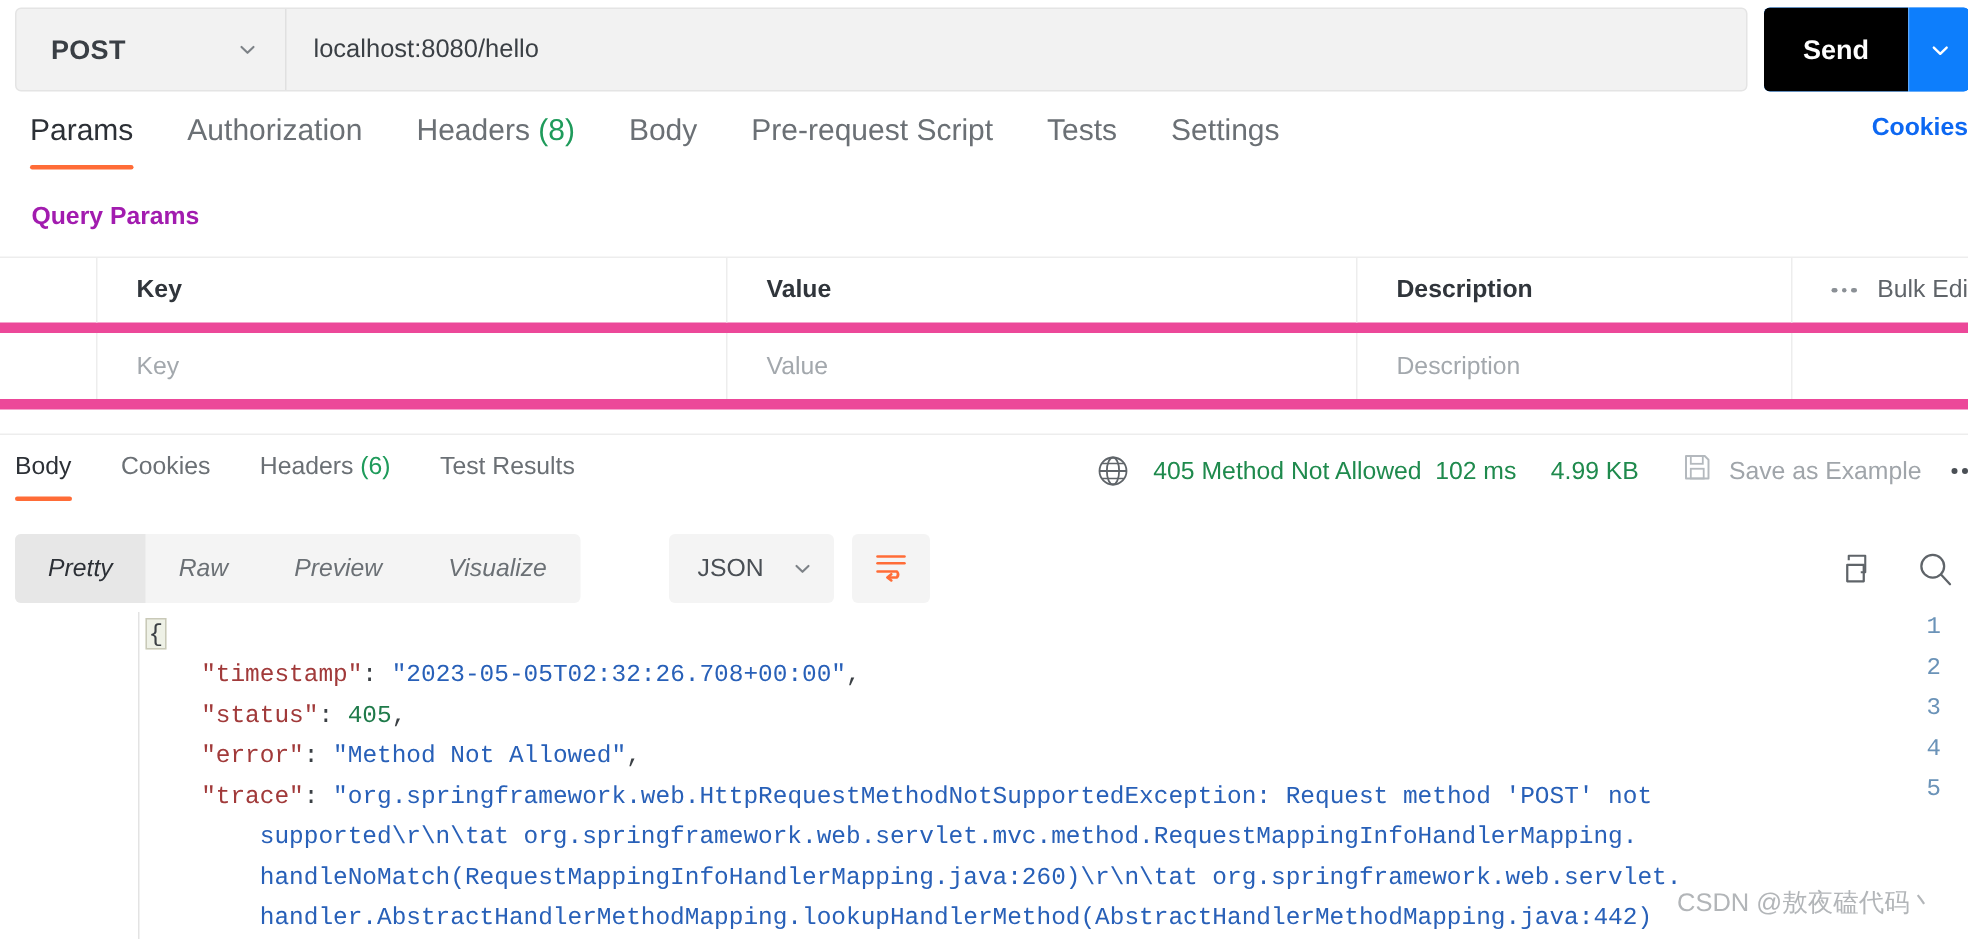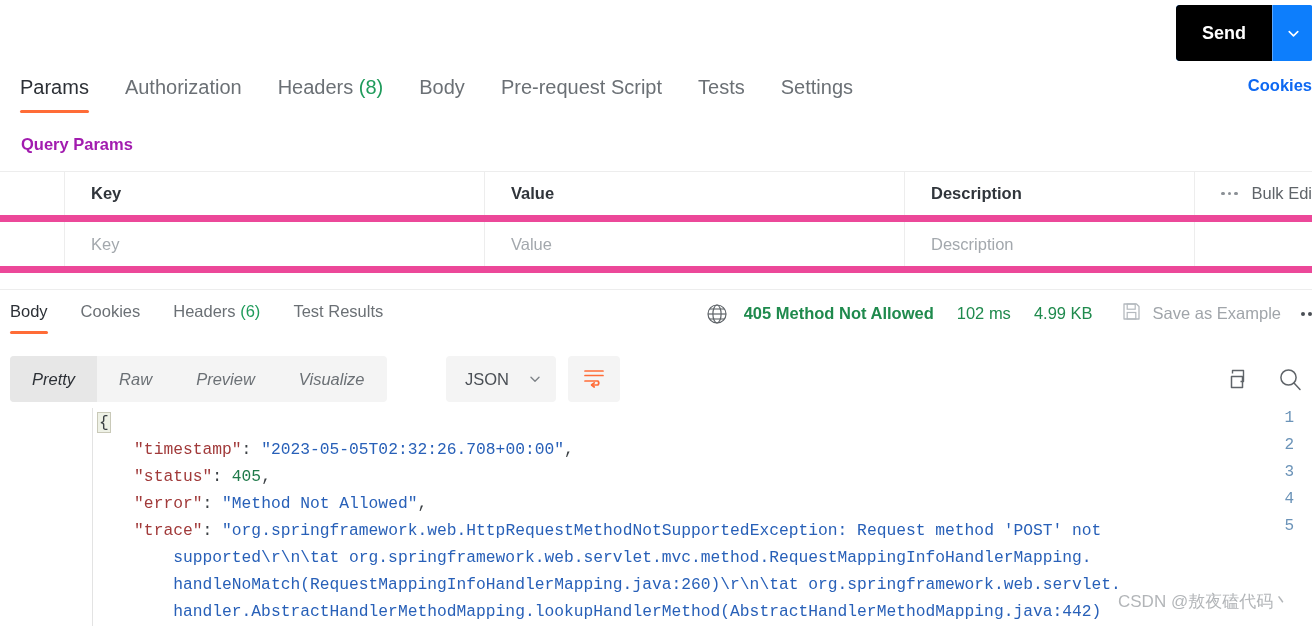--- a/index.html
+++ b/index.html
@@ -107,21 +107,21 @@
     content: ""; position: absolute; left: 0; right: 0; bottom: 0;
     height: 3px; background: #ff6c37; border-radius: 2px;
   }
   .rtab .cnt { color: #1f9b5b; }
 
   .status-strip {
     position: absolute; right: 0px; top: 301px;
     display: flex; align-items: center; gap: 0;
   }
   .globe { width: 22px; height: 22px; margin-right: 16px; }
-  .stat-txt { font-size: 16.5px; color: #1f8a4d; margin-right: 23px; white-space: nowrap; font-weight: bold; }
+  .stat-txt { font-size: 16.5px; color: #1f8a4d; margin-right: 9px; white-space: nowrap; }
   .stat-ms  { font-size: 16.5px; color: #1f8a4d; margin-right: 23px; white-space: nowrap; }
   .stat-sz  { font-size: 16.5px; color: #1f8a4d; margin-right: 28px; white-space: nowrap; }
   .savebox { display: flex; align-items: center; gap: 11px; cursor: pointer; margin-right: 20px; }
   .save-lbl { font-size: 16.5px; color: #a0a5aa; white-space: nowrap; }
   .ellipsis-right { display: flex; gap: 3px; }
   .ellipsis-right i { width: 4px; height: 4px; background: #4a4f55; border-radius: 50%; display: block; }
 
   
   .btoolbar { position: absolute; left: 0; top: 356px; width: 1312px; height: 50px; }
   .seg {
@@ -181,20 +181,31 @@
     font-family: "Liberation Sans", sans-serif; font-size: 17px;
     color: rgba(130,135,140,.62); white-space: nowrap; pointer-events: none;
   }
 </style>
 </head>
 <body>
 
 <div id="app">
 
   <div class="urlbar">
+    <div class="url-wrap">
+      <div class="method-box">
+        <span class="method-label">POST</span>
+        <span class="chev">
+          <svg width="14" height="14" viewBox="0 0 14 14">
+              <path d="M3 5.3 L7 9.2 L11 5.3" fill="none" stroke="#7d8287" stroke-width="1.4" stroke-linecap="round" stroke-linejoin="round"></path>
+            </svg>
+        </span>
+      </div>
+      <input class="url-input" type="text" value="localhost:8080/hello" placeholder="Enter URL or paste text" style="">
+    </div>
     <div class="send-group">
       <button class="send-btn">Send</button>
       <span class="send-div"></span>
       <span class="send-caret">
         <svg width="15" height="15" viewBox="0 0 14 14">
             <path d="M3 5.3 L7 9.2 L11 5.3" fill="none" stroke="#ffffff" stroke-width="1.5" stroke-linecap="round" stroke-linejoin="round"></path>
           </svg>
       </span>
     </div>
   </div>

